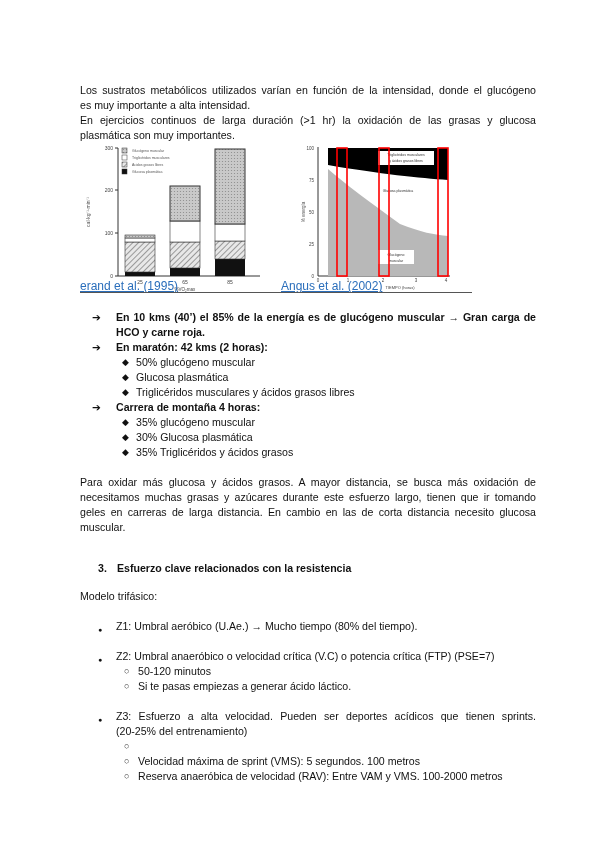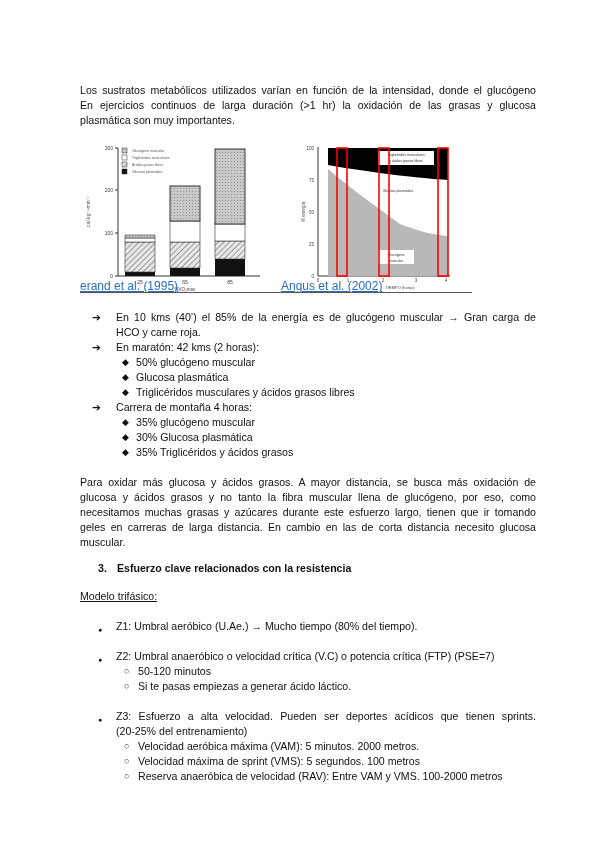--- a/index.html
+++ b/index.html
@@ -7,41 +7,42 @@
          font-family: "Liberation Sans", sans-serif; color: #111; font-size: 10.6px; }
   .page { position: absolute; left: 8px; top: 0; width: 600px; height: 848px; margin-top: 12px; }
   .p { position: absolute; left: 72px; width: 456px; line-height: 15px; text-align: justify; }
   .line { display: block; white-space: nowrap; }
   .jline { display: block; text-align: justify; text-align-last: justify; }
   .fig { position: absolute; left: 72px; top: 130px; width: 392px; height: 152px; }
   .fig .rule { position: absolute; left: 0; top: 150px; width: 392px; height: 1px; background: #555; }
   .cap { position: absolute; font-size: 12px; color: #2a6ebb; text-decoration: underline; white-space: nowrap; }
   .arrow-item { position: absolute; left: 84px; width: 444px; line-height: 15px; }
   .arrow-item .mk { position: absolute; left: 0; top: 0; width: 14px; }
-  .arrow-item .tx { position: absolute; left: 24px; width: 420px; }
+  .arrow-item .tx { position: absolute; left: 24px; width: 420px; font-weight: bold; }
   .sub { position: absolute; left: 128px; line-height: 15px; white-space: nowrap; }
   .sub .mk { position: absolute; left: -14px; top: 0; font-size: 9px; }
   .h3 { position: absolute; left: 90px; font-weight: bold; white-space: nowrap; line-height: 15px; }
   .h3 .num { position: absolute; left: 0; }
   .h3 .tx { position: absolute; left: 19px; }
-  .u { position: absolute; left: 72px; text-decoration: underline; white-space: nowrap; line-height: 15px; text-align: center; }
+  .u { position: absolute; left: 72px; white-space: nowrap; line-height: 15px; text-align: center; }
   .bul { position: absolute; left: 90px; width: 438px; line-height: 15px; }
   .bul .mk { position: absolute; left: 0; top: 0; }
   .bul .tx { position: absolute; left: 18px; width: 420px; }
   .circ { position: absolute; left: 130px; line-height: 15px; white-space: nowrap; }
   .circ .mk { position: absolute; left: -14px; top: 0; font-size: 9px; color: #333; }
   svg text { font-family: "Liberation Sans", sans-serif; }
 </style>
 </head>
 <body>
 
 <div class="page">
 
   <div class="p" style="top:71px;">
     <span class="jline">Los sustratos metabólicos utilizados varían en función de la intensidad, donde el glucógeno</span>
+    <span class="line">es muy importante a alta intensidad.</span>
     <span class="jline">En ejercicios continuos de larga duración (&gt;1 hr) la oxidación de las grasas y glucosa</span>
     <span class="line">plasmática son muy importantes.</span>
   </div>
 
   <div class="fig">
 
     <svg width="200" height="150" viewBox="0 0 200 150" style="position:absolute;left:0;top:0;">
       <defs>
         <pattern id="dots" width="3" height="3" patternUnits="userSpaceOnUse">
           <rect width="3" height="3" fill="#c9c9c9"></rect>
@@ -178,21 +179,20 @@
     <span class="mk">◆</span>
     <span>30% Glucosa plasmática</span>
   </div>
   <div class="sub" style="top:433px;">
     <span class="mk">◆</span>
     <span>35% Triglicéridos y ácidos grasos</span>
   </div>
 
   <div class="p" style="top:463px;">
     <span class="jline">Para oxidar más glucosa y ácidos grasos. A mayor distancia, se busca más oxidación de</span>
-    <span class="jline">glucosa y ácidos grasos y no tanto la fibra muscular llena de glucógeno, por eso, como</span>
     <span class="jline">necesitamos muchas grasas y azúcares durante este esfuerzo largo, tienen que ir tomando</span>
     <span class="jline">geles en carreras de larga distancia. En cambio en las de corta distancia necesito glucosa</span>
     <span class="line">muscular.</span>
   </div>
 
   <div class="h3" style="top:549px;">
     <span class="num">3.</span>
     <span class="tx">Esfuerzo clave relacionados con la resistencia</span>
   </div>
 
@@ -218,21 +218,20 @@
 
   <div class="bul" style="top:697px;">
     <span class="mk" style="font-size:7px;top:3px;">●</span>
     <div class="tx">
       <span class="jline">Z3: Esfuerzo a alta velocidad. Pueden ser deportes acídicos que tienen sprints.</span>
       <span class="line">(20-25% del entrenamiento)</span>
     </div>
   </div>
   <div class="circ" style="top:727px;">
     <span class="mk">○</span>
-    <span>Velocidad aeróbica máxima (VAM): 5 minutos. 2000 metros.</span>
   </div>
   <div class="circ" style="top:742px;">
     <span class="mk">○</span>
     <span>Velocidad máxima de sprint (VMS):  5 segundos. 100 metros</span>
   </div>
   <div class="circ" style="top:757px;">
     <span class="mk">○</span>
     <span>Reserva anaeróbica de velocidad (RAV): Entre VAM y VMS. 100-2000 metros</span>
   </div>
 

